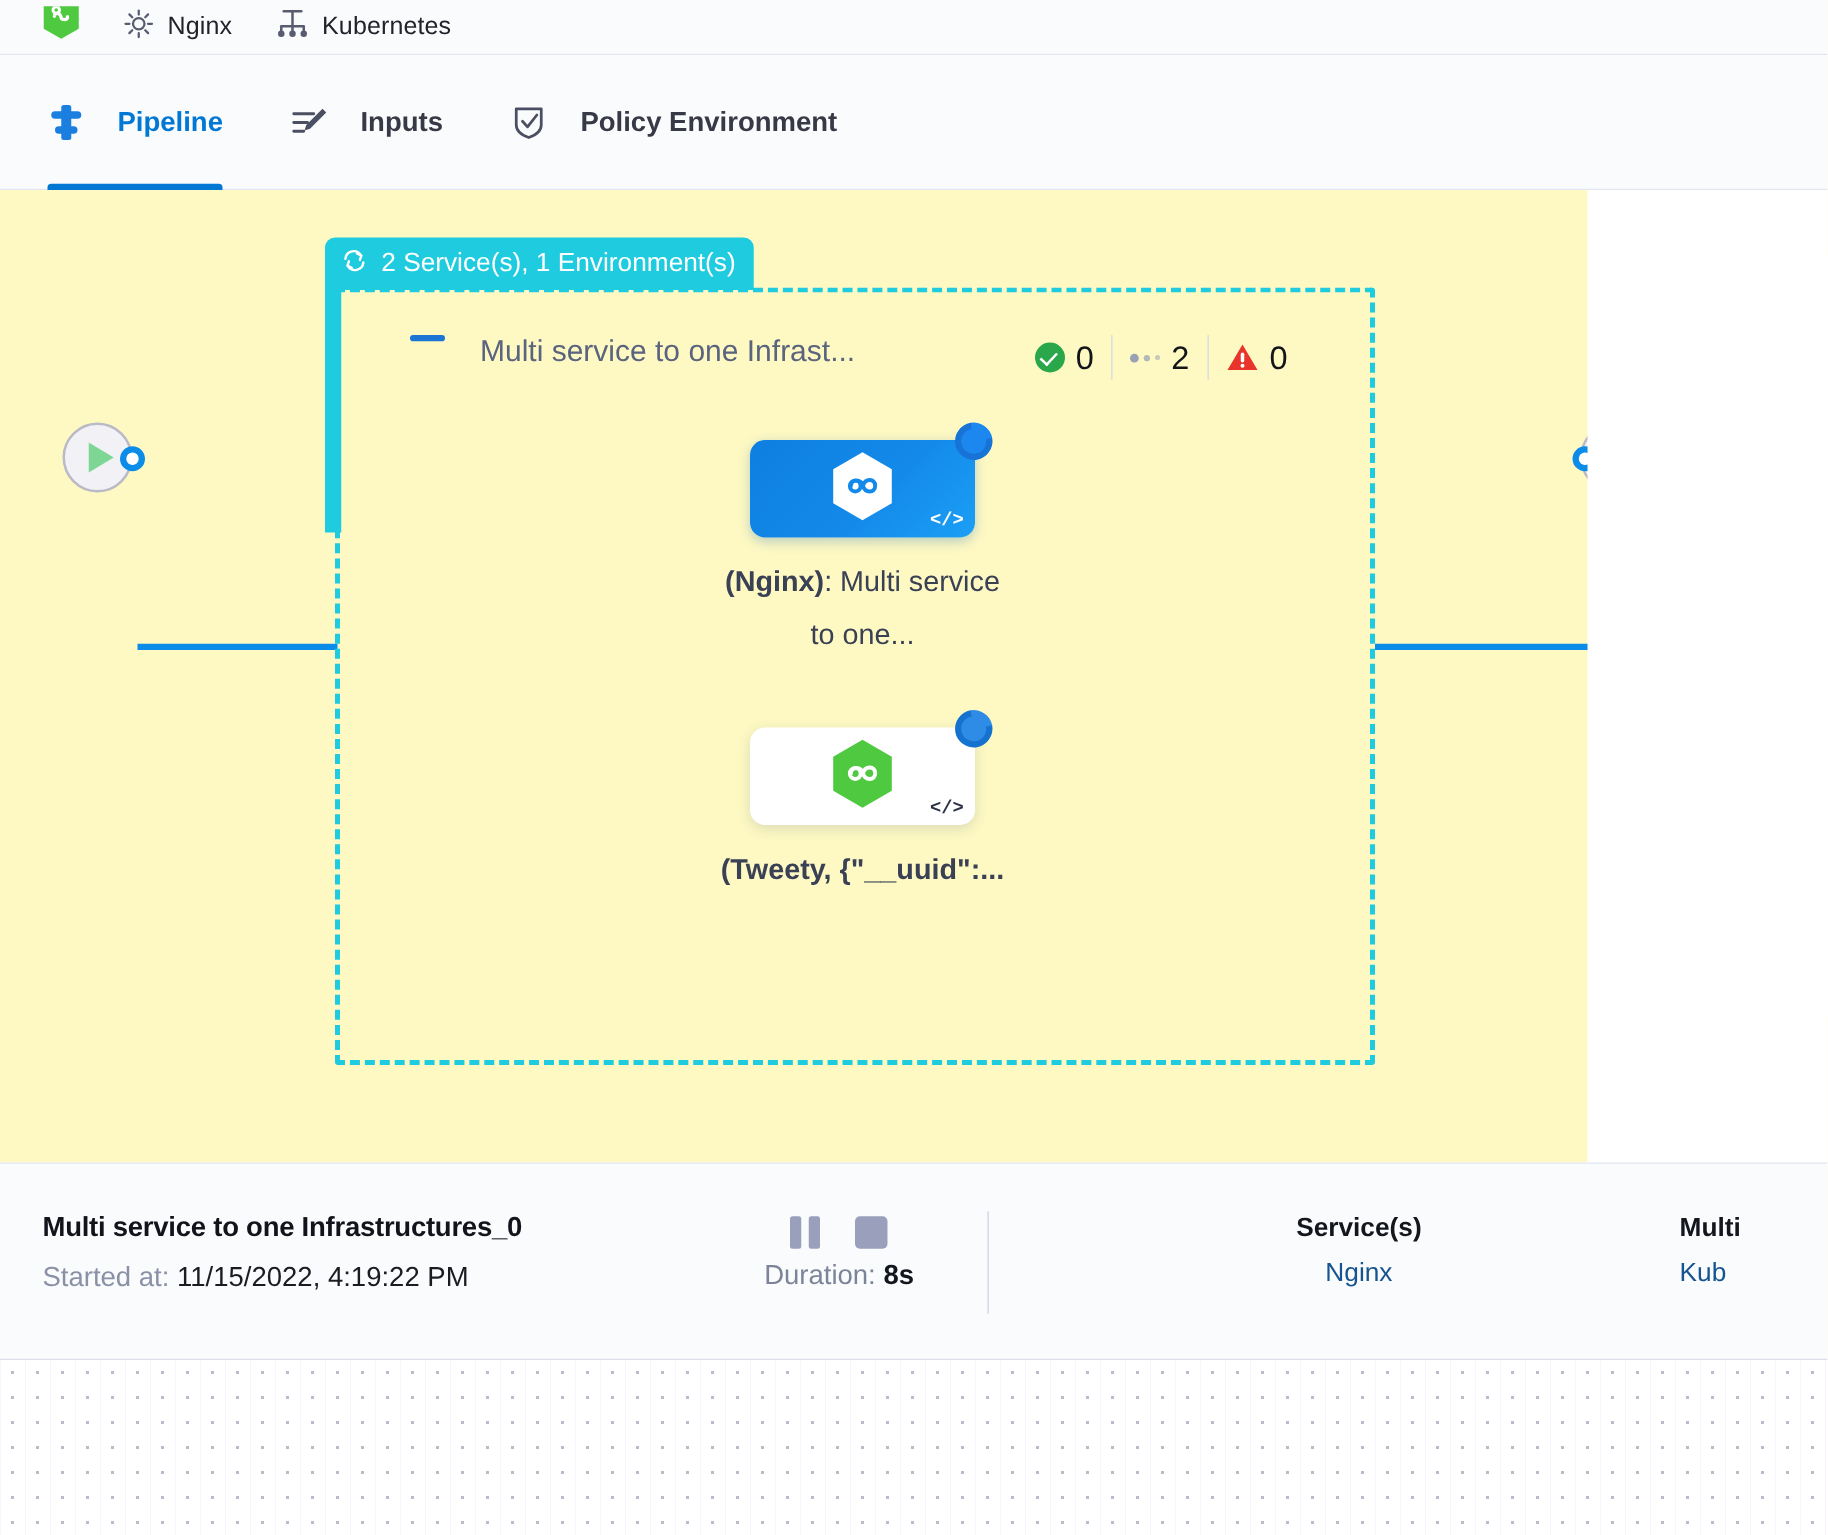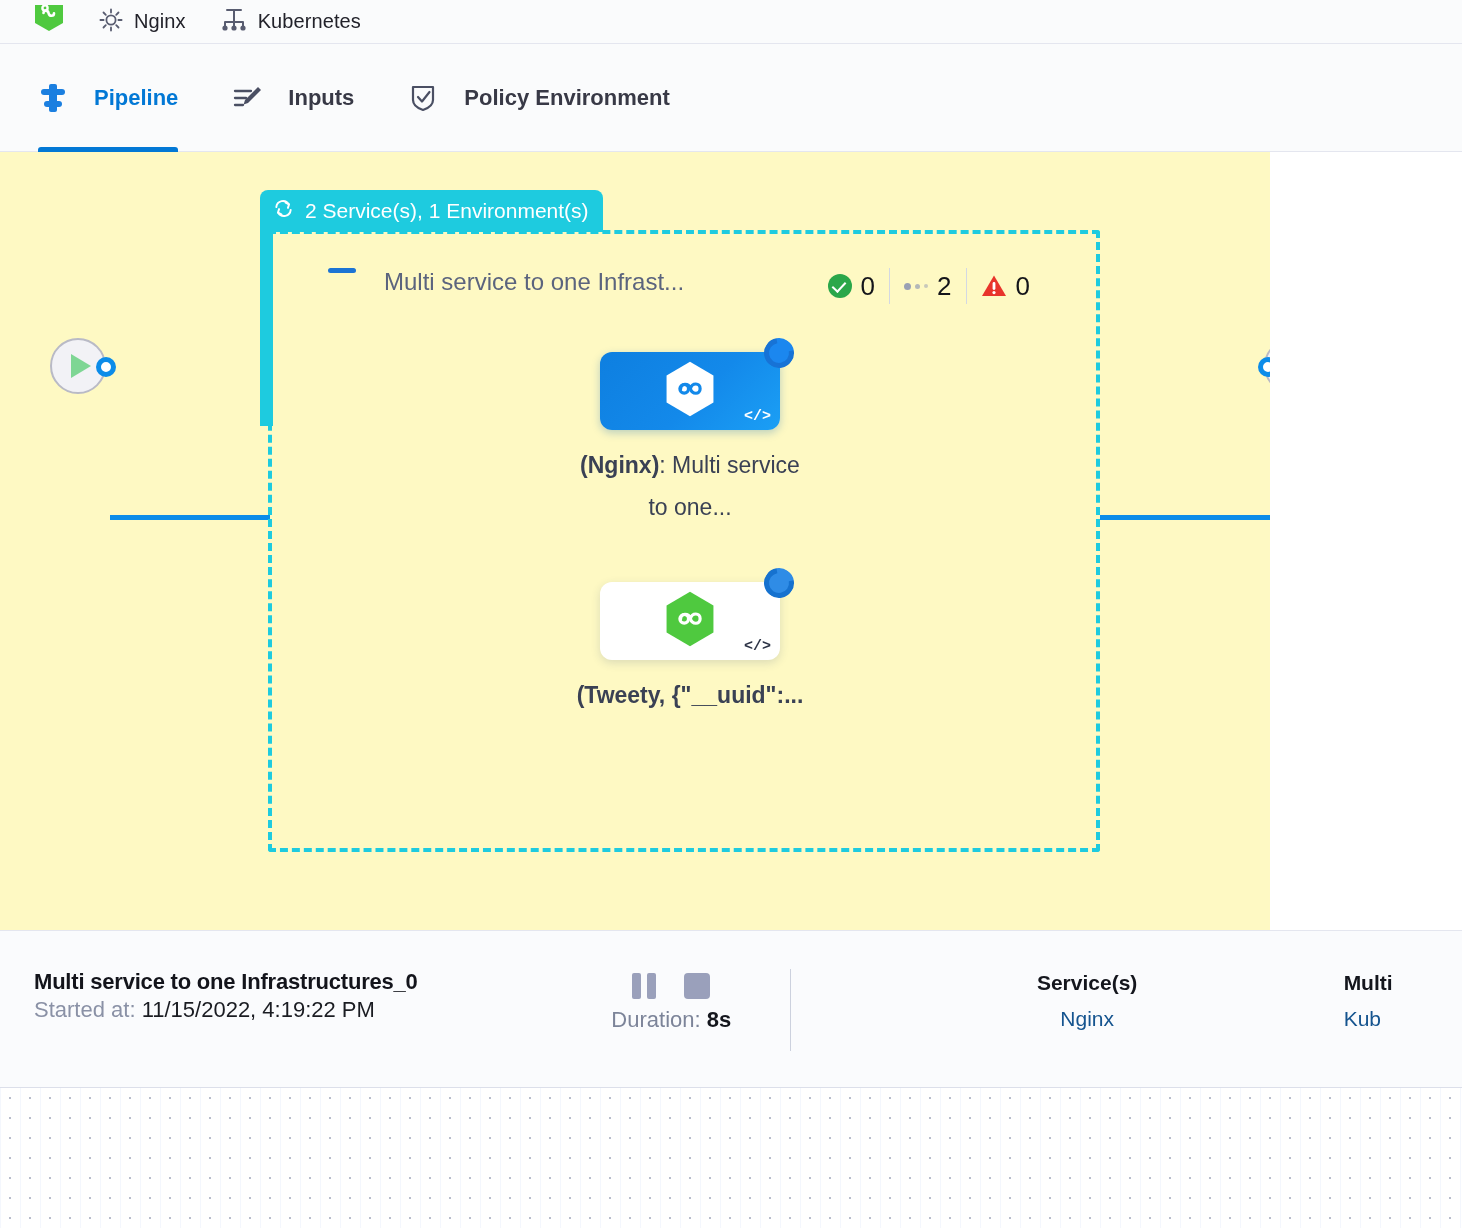--- a/index.html
+++ b/index.html
@@ -168,21 +168,21 @@
   
   .detail {
     position: absolute; left: 0; top: 930px; width: 1462px; height: 158px;
     background: #fafbfd;
     border-top: 1px solid #e4e6ef;
     border-bottom: 1px solid #dcdfea;
     display: flex; align-items: flex-start;
   }
   .detail-left { padding: 38px 0 0 34px; width: 560px; }
   .detail-title { font-size: 22px; font-weight: bold; color: #13141b; letter-spacing: -.2px; }
-  .detail-sub { margin-top: 2px; font-size: 22px; color: #1a1c22; }
+  .detail-sub { margin-top: 14px; font-size: 22px; color: #1a1c22; }
   .detail-sub .k { color: #8a91a6; }
 
   .detail-mid { padding: 42px 0 0 0; width: 240px; text-align: center; position: relative; }
   .ctrlrow { display: flex; justify-content: center; gap: 26px; margin-bottom: 8px; }
   .btn-pause { width: 26px; height: 26px; position: relative; cursor: pointer; }
   .btn-pause i { position: absolute; top: 0; width: 9px; height: 26px; background: #9aa0bb; border-radius: 2px; }
   .btn-pause i:nth-child(1) { left: 0; }
   .btn-pause i:nth-child(2) { left: 15px; }
   .btn-stop { width: 26px; height: 26px; background: #9aa0bb; border-radius: 4px; cursor: pointer; }
   .duration { font-size: 22px; color: #7c8499; white-space: nowrap; }

